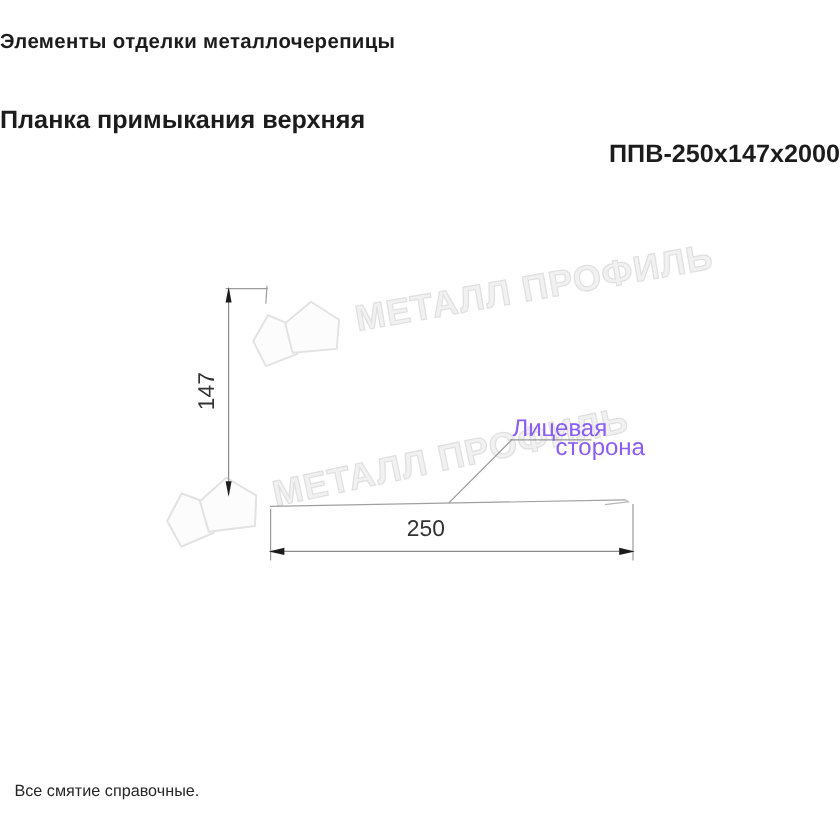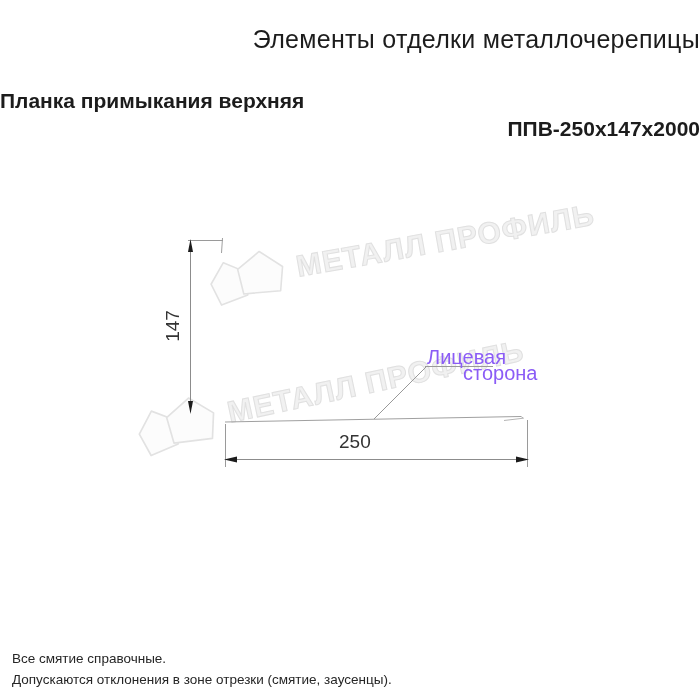--- a/index.html
+++ b/index.html
@@ -3,22 +3,22 @@
 <meta charset="utf-8">
 <style>
   html,body { margin:0; padding:0; background:#ffffff; }
   .canvas {
     position:relative; width:700px; height:700px; background:#ffffff;
     overflow:hidden; font-family:"Liberation Sans", sans-serif; color:#1c1c1c;
   }
 
   
   .page-title {
-    position:absolute; left:0; right:0; top:25px; text-align:right;
-    font-size:25px; font-weight:400; letter-spacing:0.3px; z-index:3;
+    position:absolute; left:0; right:0; top:25px; text-align:left;
+    font-size:17px; font-weight:700; letter-spacing:0.3px; z-index:3;
   }
   .product-name {
     position:absolute; left:0; right:0; top:89px; 
     font-size:21px; font-weight:700; z-index:3;
   }
   .product-model {
     position:absolute; left:0; right:0; top:117px; text-align:right;
     font-size:21px; font-weight:700; z-index:3;
   }
 
@@ -118,16 +118,15 @@
     <div class="line1">Лицевая</div>
     <div class="line2">сторона</div>
   </div>
 
   <div class="page-title">Элементы отделки металлочерепицы</div>
   <div class="product-name">Планка примыкания верхняя</div>
   <div class="product-model">ППВ-250х147х2000</div>
 
   <div class="footer">
     <div>Все смятие справочные.</div>
-    <div>Допускаются отклонения в зоне отрезки (смятие, заусенцы).</div>
   </div>
 
 </div>
 
 </body></html>

